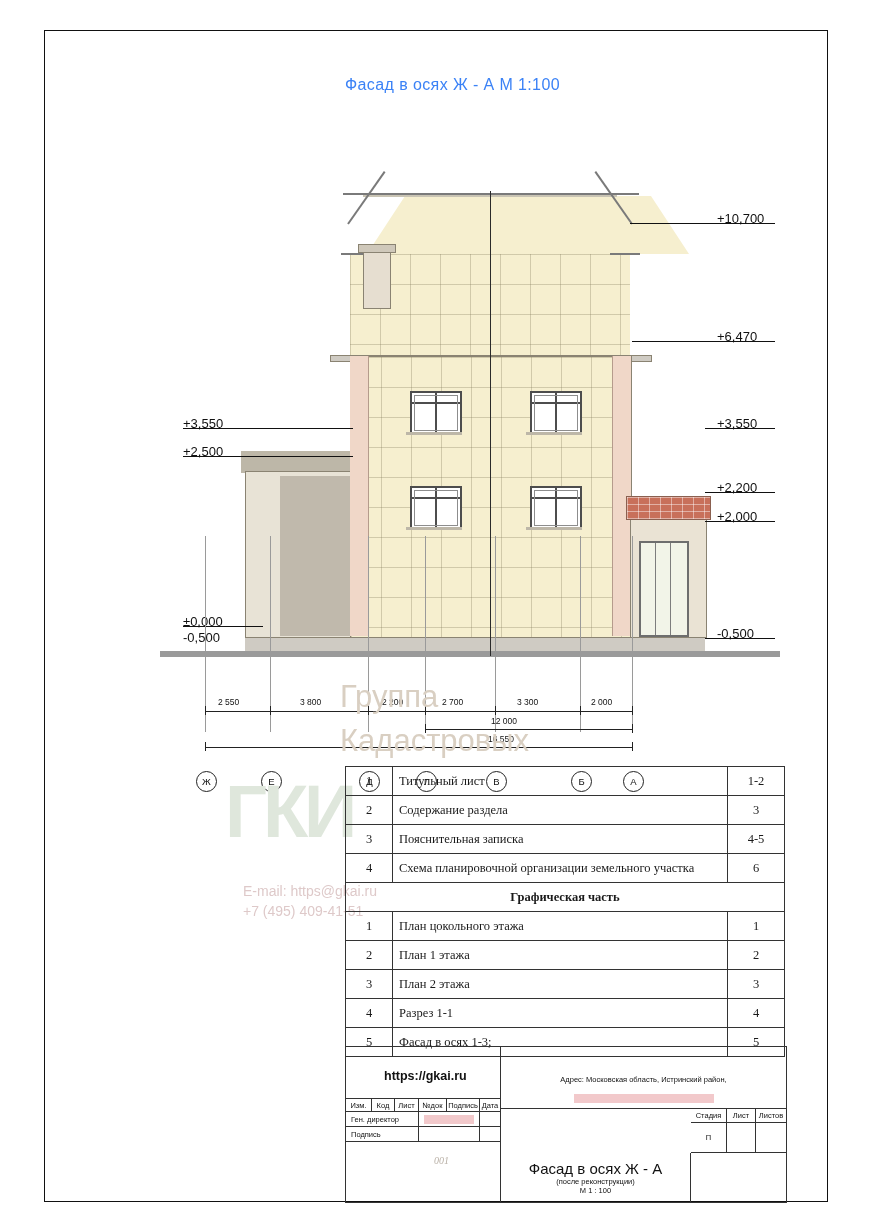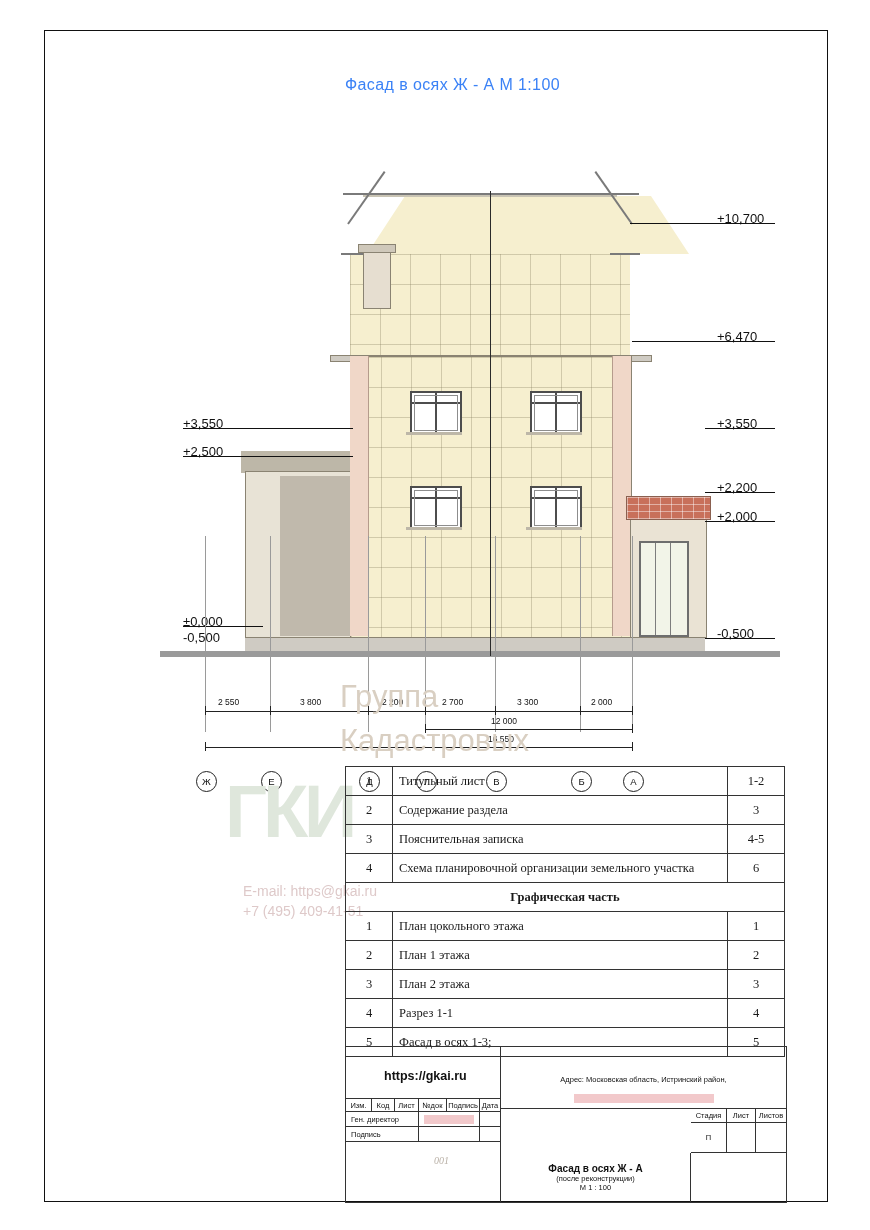--- a/index.html
+++ b/index.html
@@ -340,21 +340,21 @@
     <div class="cell" style="left:345px;top:62px;width:36px;height:14px;">Стадия</div>
     <div class="cell" style="left:381px;top:62px;width:29px;height:14px;">Лист</div>
     <div class="cell" style="left:410px;top:62px;width:30px;height:14px;border-right:none;">Листов</div>
 
     <div class="cell" style="left:345px;top:76px;width:36px;height:30px;">П</div>
     <div class="cell" style="left:381px;top:76px;width:29px;height:30px;"></div>
     <div class="cell" style="left:410px;top:76px;width:30px;height:30px;border-right:none;"></div>
 
     <div class="cell" style="left:155px;top:106px;width:190px;height:49px;border-bottom:none;">
       <div>
-        <div style="font-size:10px;font-weight:bold;">Фасад в осях Ж - А</div>
+        <div style="font-size:15px;">Фасад в осях Ж - А</div>
         <div style="font-size:7.5px;">(после реконструкции)</div>
         <div style="font-size:7.5px;">М 1 : 100</div>
       </div>
     </div>
     <div class="cell" style="left:345px;top:106px;width:95px;height:49px;border-right:none;border-bottom:none;"></div>
   </div>
 
 </div>
 
 </body></html>

